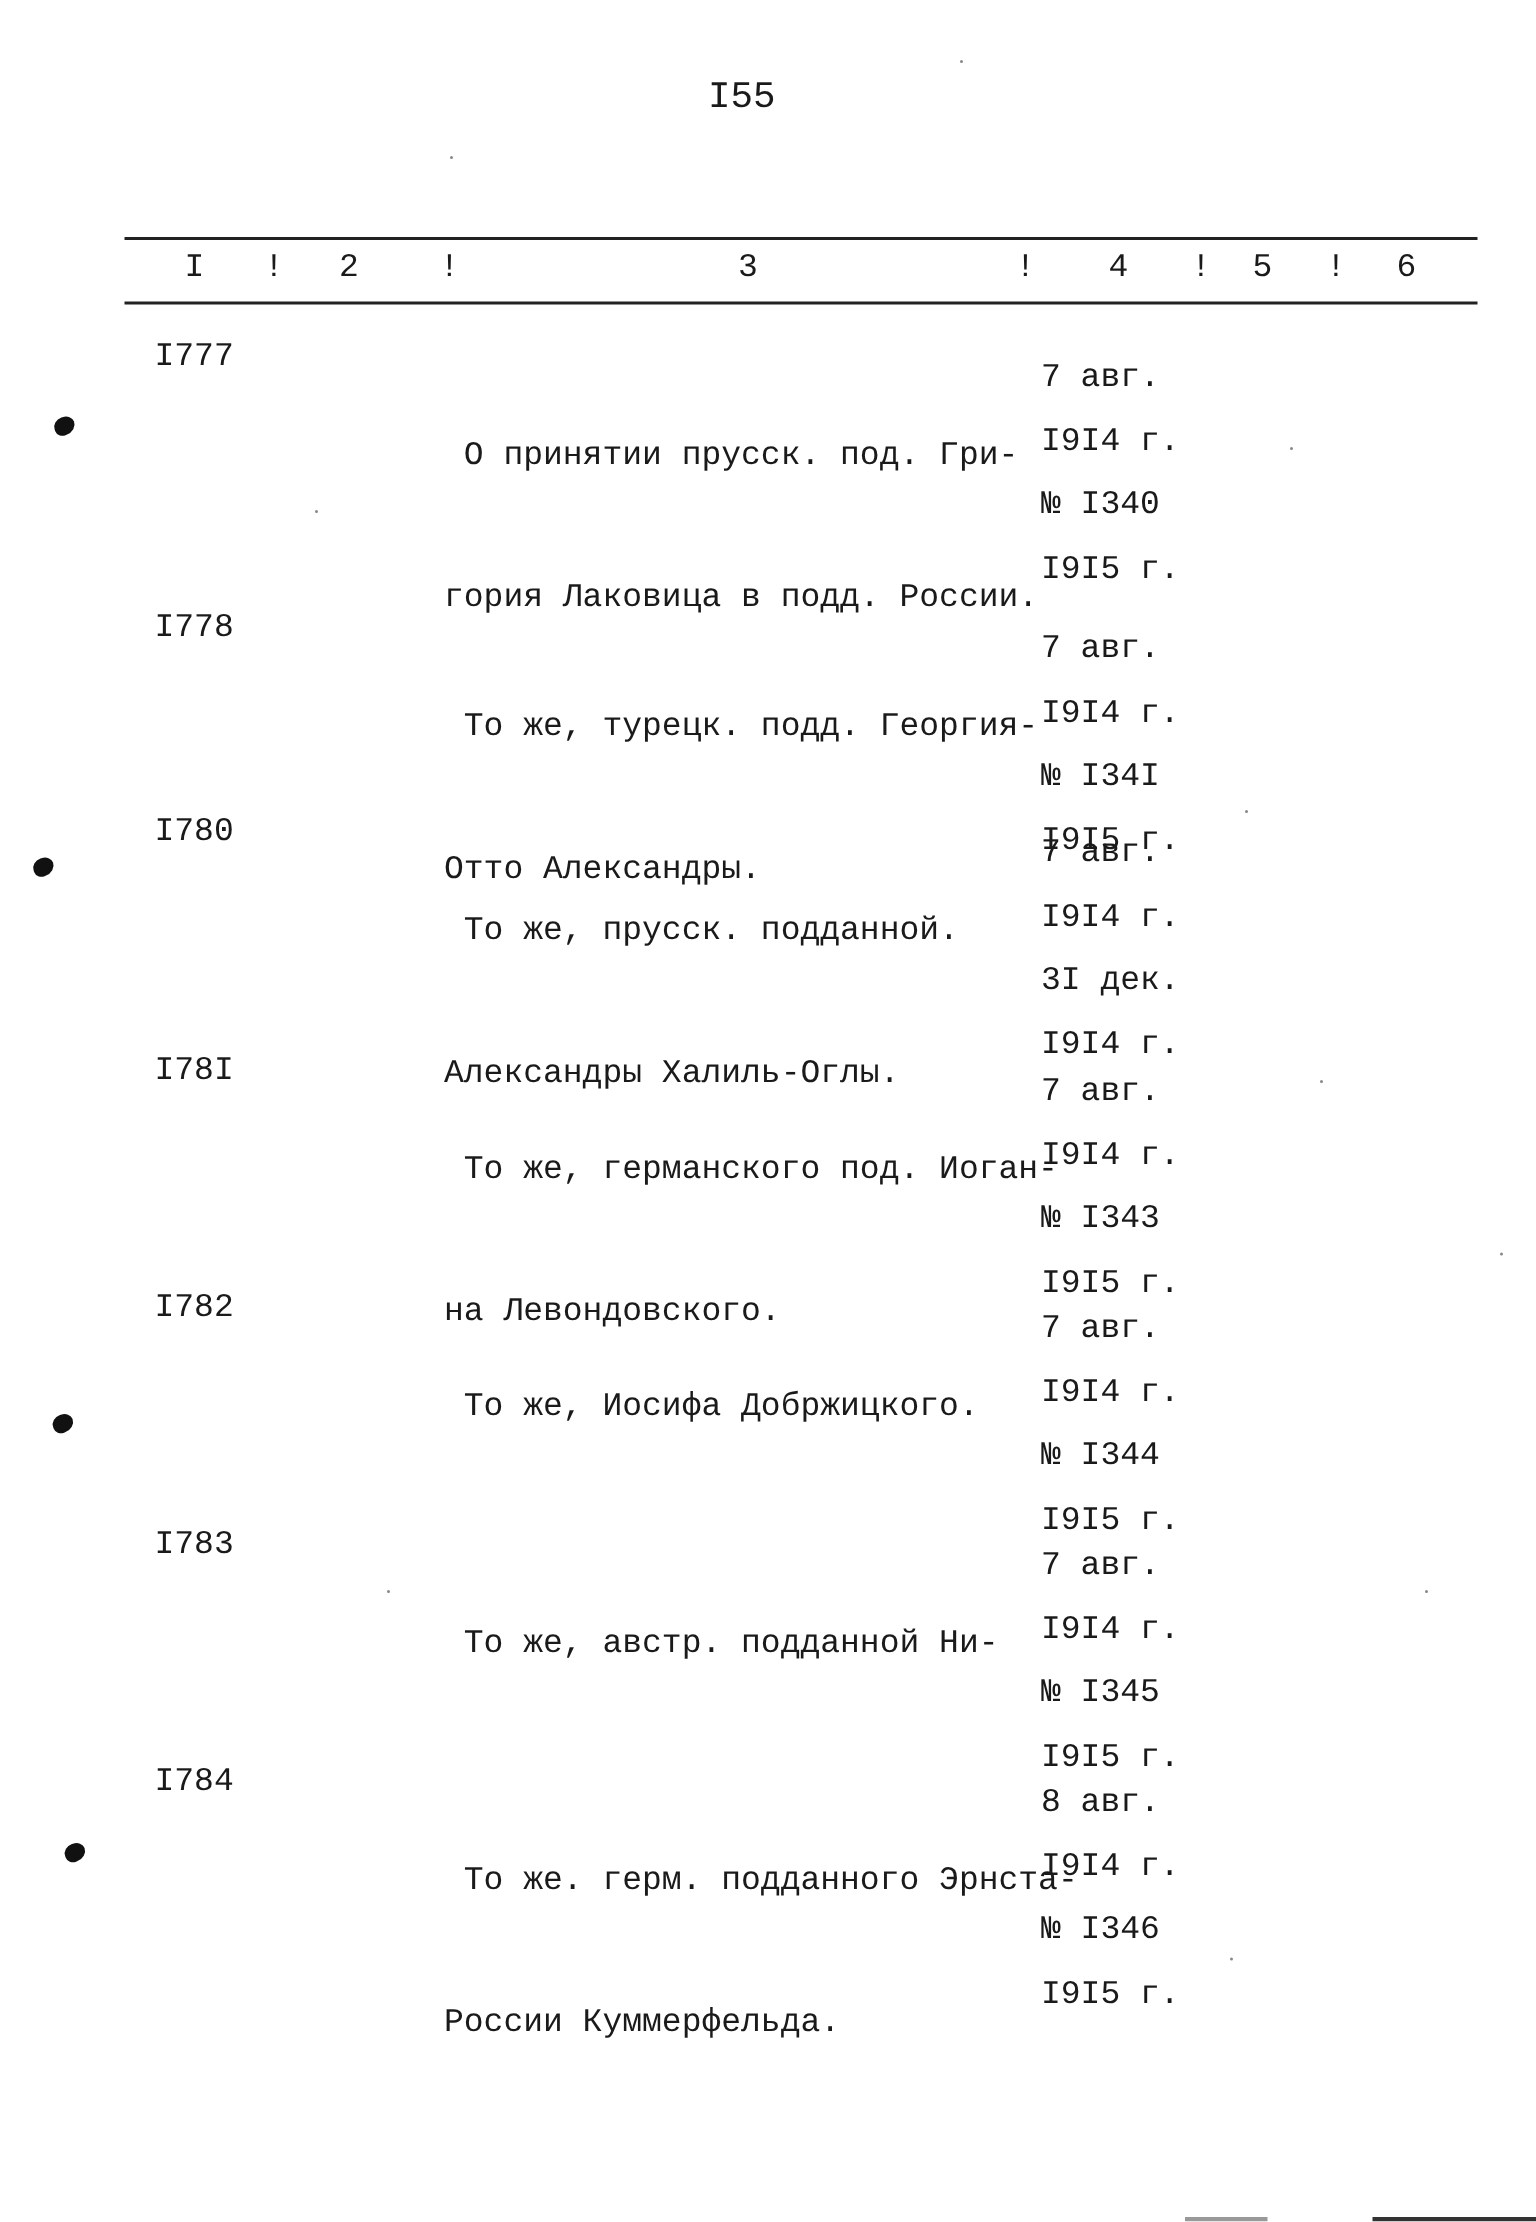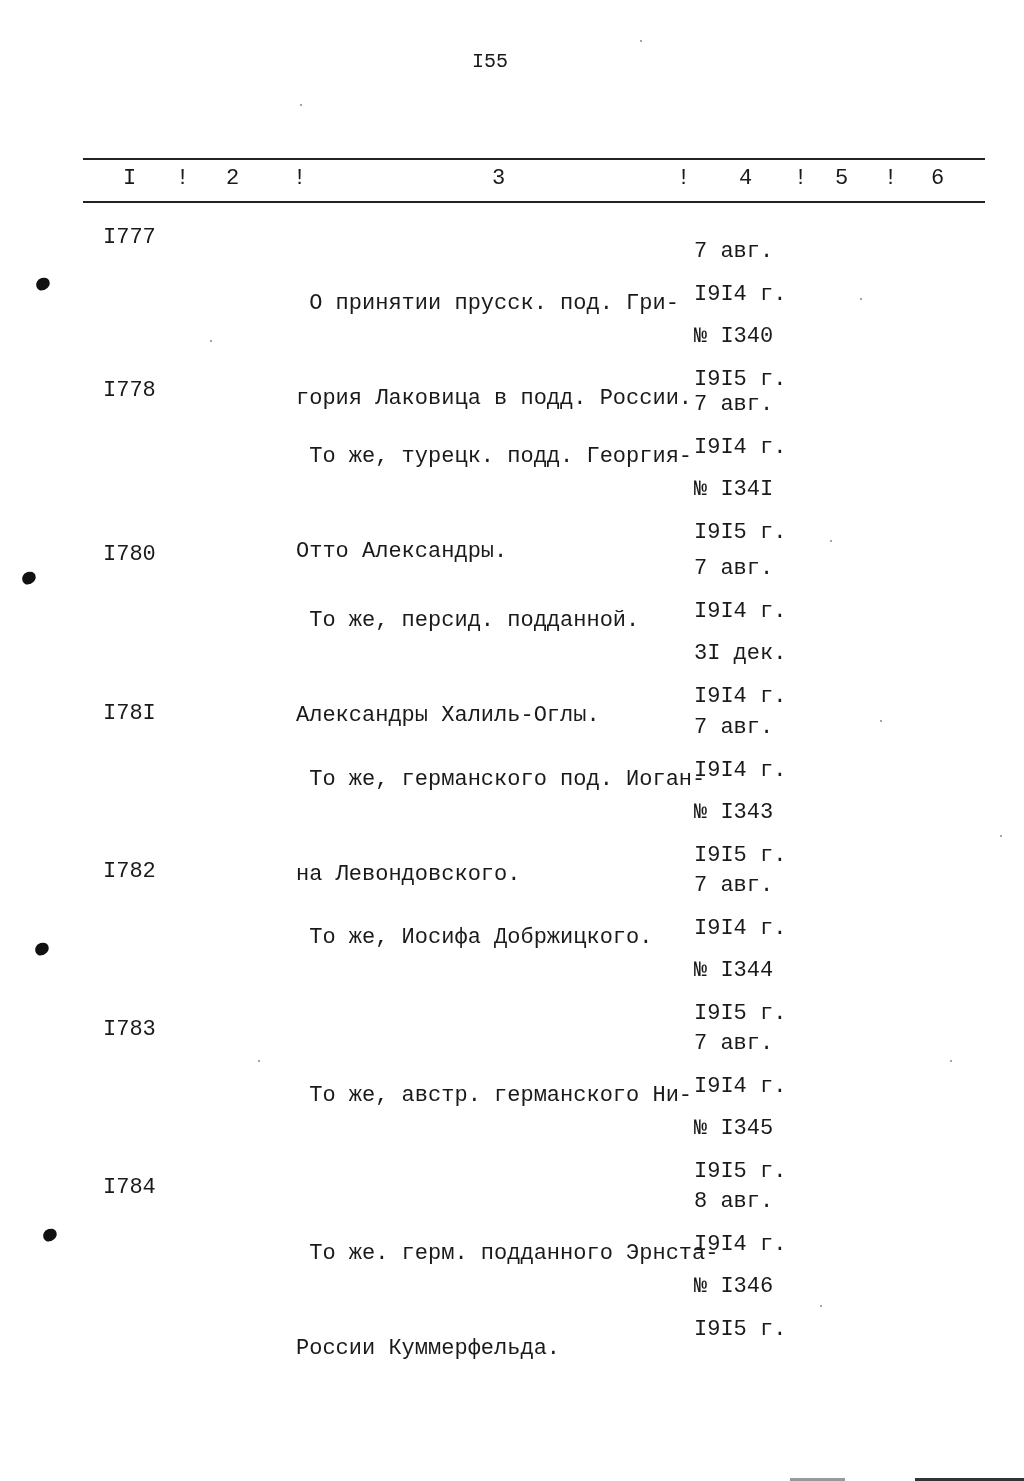--- a/index.html
+++ b/index.html
@@ -12,21 +12,21 @@
       height: 1481px;
       position: relative;
       overflow: hidden;
       font-family: "Liberation Mono", "DejaVu Sans Mono", monospace;
       color: #1a1a1a;
     }
     .page-number {
       position: absolute;
       left: 472px;
       top: 50px;
-      font-size: 20px;
+      font-size: 25px;
       letter-spacing: 0px;
     }
     .rule {
       position: absolute;
       left: 83px;
       width: 902px;
       height: 0;
       border-top: 2px solid #222;
     }
     .rule.top { top: 158px; }
@@ -126,38 +126,38 @@
       <div>гория Лаковица в подд. России.</div>
     </div>
     <div class="entry-dates">
       <div>7 авг.</div>
       <div>I9I4 г.</div>
       <div>№ I340</div>
       <div>I9I5 г.</div>
     </div>
   </div>
 
-  <div class="entry" style="top:378px">
+  <div class="entry" style="top:406px">
     <div class="entry-num">I778</div>
     <div class="entry-desc">
       <div> То же, турецк. подд. Георгия-</div>
       <div>Отто Александры.</div>
     </div>
     <div class="entry-dates">
       <div>7 авг.</div>
       <div>I9I4 г.</div>
       <div>№ I34I</div>
       <div>I9I5 г.</div>
     </div>
   </div>
 
   <div class="entry" style="top:542px">
     <div class="entry-num">I780</div>
     <div class="entry-desc">
-      <div> То же, персид. подданной.</div>
+      <div> То же, прусск. подданной.</div>
       <div>Александры Халиль-Оглы.</div>
     </div>
     <div class="entry-dates">
       <div>7 авг.</div>
       <div>I9I4 г.</div>
       <div>3I дек.</div>
       <div>I9I4 г.</div>
     </div>
   </div>
 
@@ -184,21 +184,21 @@
       <div>7 авг.</div>
       <div>I9I4 г.</div>
       <div>№ I344</div>
       <div>I9I5 г.</div>
     </div>
   </div>
 
   <div class="entry" style="top:1017px">
     <div class="entry-num">I783</div>
     <div class="entry-desc">
-      <div> То же, австр. германского Ни-</div>
+      <div> То же, австр. подданной Ни-</div>
     </div>
     <div class="entry-dates">
       <div>7 авг.</div>
       <div>I9I4 г.</div>
       <div>№ I345</div>
       <div>I9I5 г.</div>
     </div>
   </div>
 
   <div class="entry" style="top:1175px">

